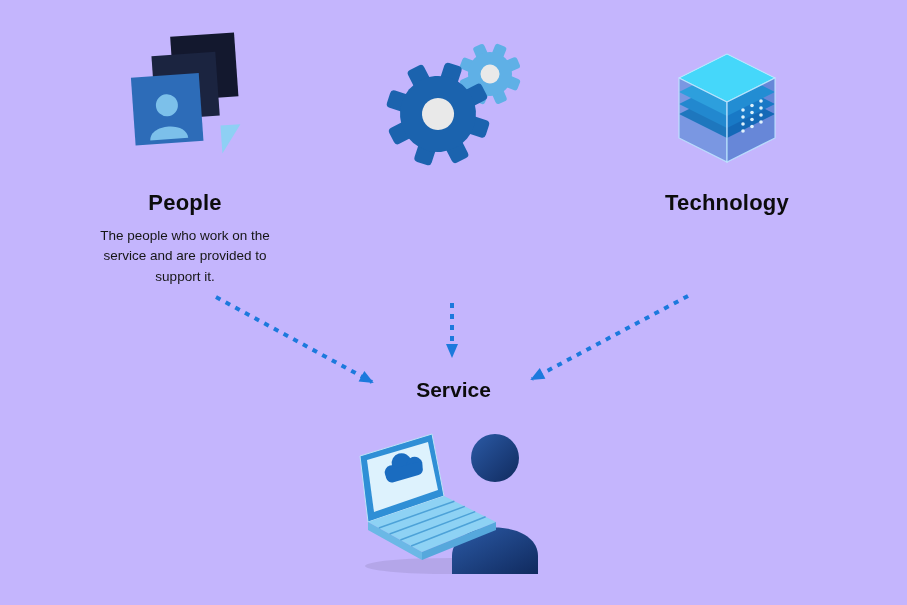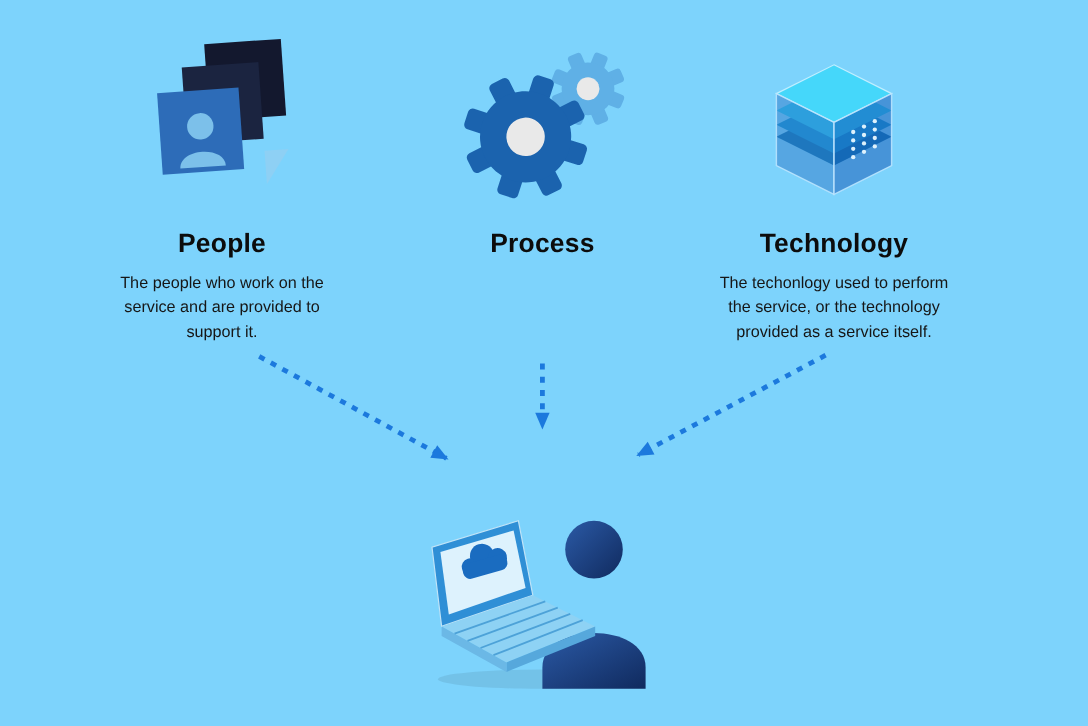--- a/index.html
+++ b/index.html
@@ -4,21 +4,21 @@
 <style>
   html, body { margin: 0; padding: 0; }
   body {
     font-family: "Liberation Sans", sans-serif;
     background: #d8d8d8;
   }
   .canvas {
     position: relative;
     width: 907px;
     height: 605px;
-    background: #7dd3fc;
+    background: #c4b5fd;
     overflow: hidden;
   }
   .col {
     position: absolute;
     top: 30px;
     width: 230px;
     text-align: center;
   }
   .col .icon-wrap {
     height: 152px;
@@ -34,21 +34,21 @@
     letter-spacing: 0.2px;
   }
   .col p {
     margin: 0 auto;
     font-size: 13.5px;
     line-height: 1.5;
     color: #161616;
   }
   #col-people  { left: 70px; }
   #col-process { left: 337px; }
-  #col-tech    { left: 580px; }
+  #col-tech    { left: 612px; }
   #col-people p  { width: 172px; }
   #col-process p { width: 165px; }
   #col-tech p    { width: 192px; }
 
   .arrows-layer {
     position: absolute;
     left: 0; top: 0;
     width: 907px; height: 605px;
     pointer-events: none;
   }
@@ -116,21 +116,20 @@
           <rect x="-9" y="-52" width="18" height="20" rx="4" transform="rotate(135)"></rect>
           <rect x="-9" y="-52" width="18" height="20" rx="4" transform="rotate(180)"></rect>
           <rect x="-9" y="-52" width="18" height="20" rx="4" transform="rotate(225)"></rect>
           <rect x="-9" y="-52" width="18" height="20" rx="4" transform="rotate(270)"></rect>
           <rect x="-9" y="-52" width="18" height="20" rx="4" transform="rotate(315)"></rect>
           <circle r="38" fill="#1b63ae"></circle>
           <circle r="16" fill="#e9e9e9"></circle>
         </g>
       </svg>
     </div>
-    <h2>Process</h2>
   </div>
 
   <div class="col" id="col-tech">
     <div class="icon-wrap">
       <svg width="140" height="140" viewBox="0 0 140 140" aria-hidden="true">
 
         <polygon points="70,54 118,78 70,102 22,78" fill="#0d74b4"></polygon>
         <polygon points="70,44 118,68 70,92 22,68" fill="#1597d6"></polygon>
         <polygon points="70,32 118,56 70,80 22,56" fill="#2bc4f2"></polygon>
 
@@ -149,34 +148,34 @@
           <circle cx="86" cy="88" r="1.8"></circle>
             <circle cx="95" cy="83.5" r="1.8"></circle>
             <circle cx="104" cy="79" r="1.8"></circle>
           <circle cx="86" cy="95" r="1.8"></circle>
             <circle cx="95" cy="90.5" r="1.8"></circle>
             <circle cx="104" cy="86" r="1.8"></circle>
         </g>
       </svg>
     </div>
     <h2>Technology</h2>
-    <p>The techonlogy used to perform the service, or the technology provided as a service itself.</p>
   </div>
 
   <svg class="arrows-layer" aria-hidden="true">
     <defs>
       <marker id="ah" markerUnits="userSpaceOnUse" markerWidth="18" markerHeight="16" refX="13" refY="7" orient="auto">
         <path d="M1,1 L15,7 L1,13 Z" fill="#1c79dd"></path>
       </marker>
     </defs>
     <path d="M216,297 L372,382" stroke="#1c79dd" stroke-width="4" fill="none" stroke-dasharray="5 6" marker-end="url(#ah)"></path>
     <path d="M452,303 L452,356" stroke="#1c79dd" stroke-width="4" fill="none" stroke-dasharray="5 6" marker-end="url(#ah)"></path>
     <path d="M688,296 L532,379" stroke="#1c79dd" stroke-width="4" fill="none" stroke-dasharray="5 6" marker-end="url(#ah)"></path>
   </svg>
 
+  <div class="service-title">Service</div>
 
   <div class="service-icon">
     <svg width="230" height="170" viewBox="0 0 230 170" aria-hidden="true">
       <defs>
         <linearGradient id="pg" x1="0" y1="0" x2="1" y2="1">
           <stop offset="0" stop-color="#2b5aa6"></stop>
           <stop offset="1" stop-color="#102a5e"></stop>
         </linearGradient>
       </defs>
 

